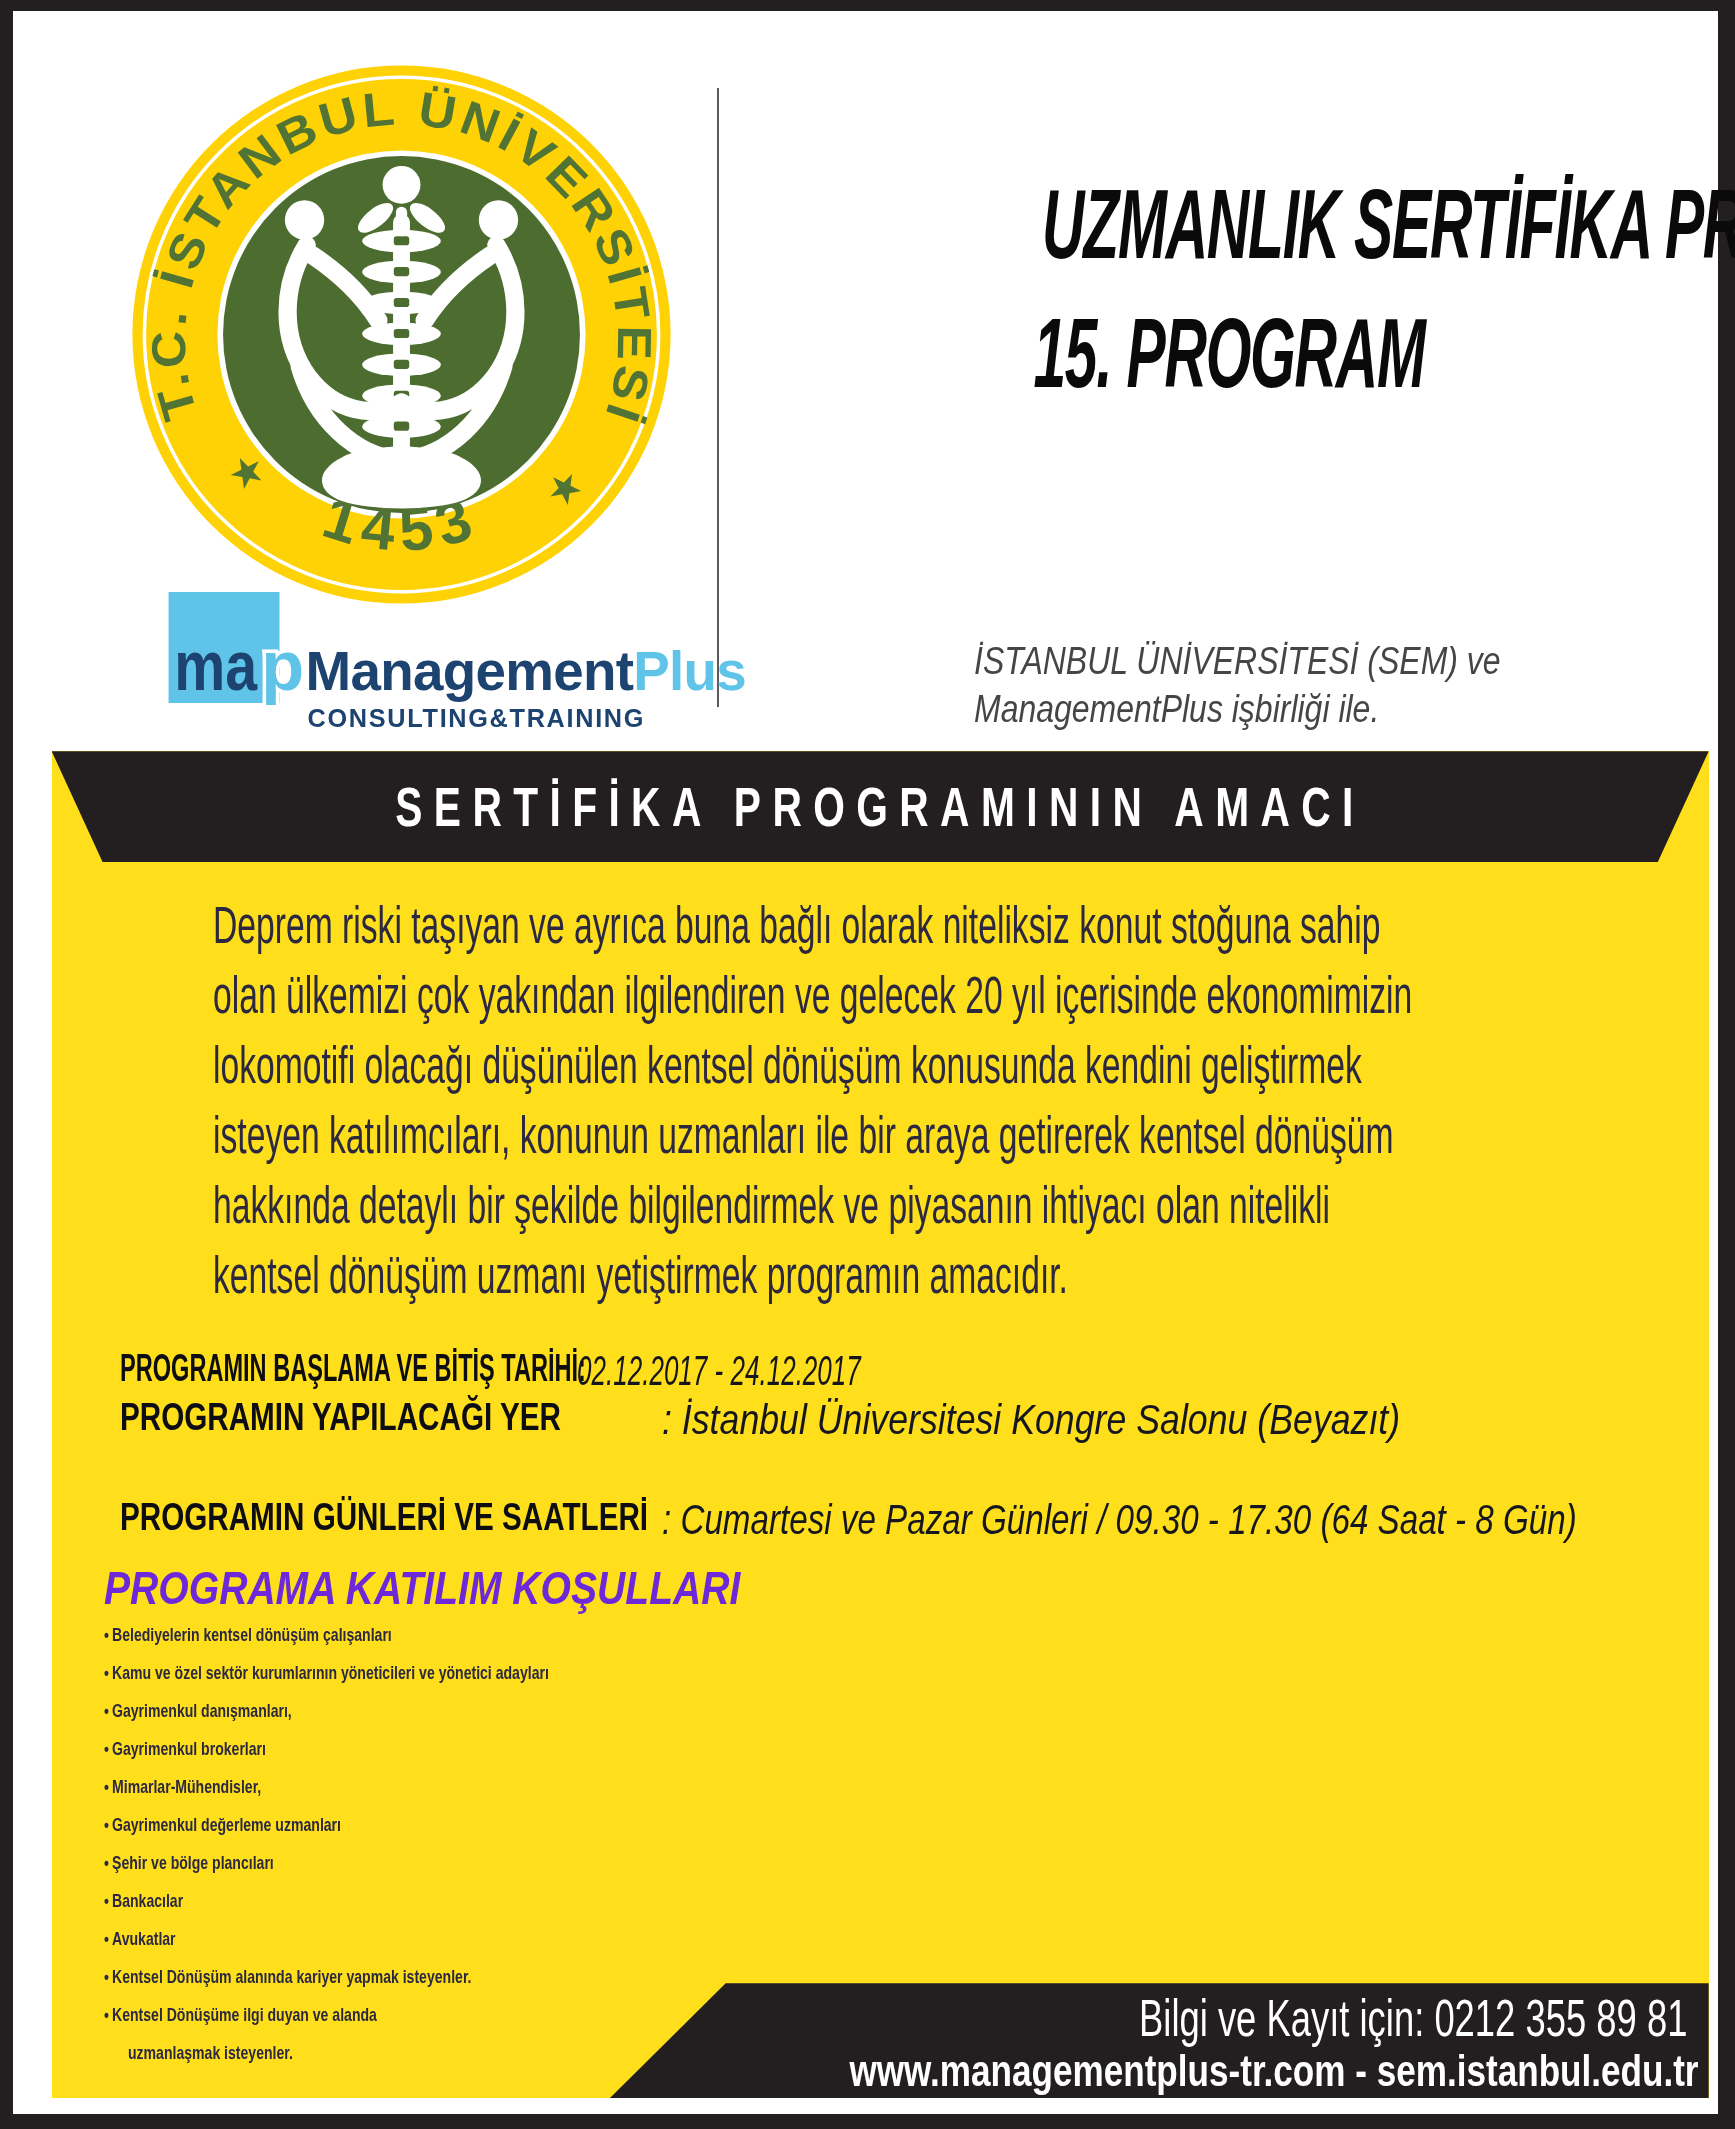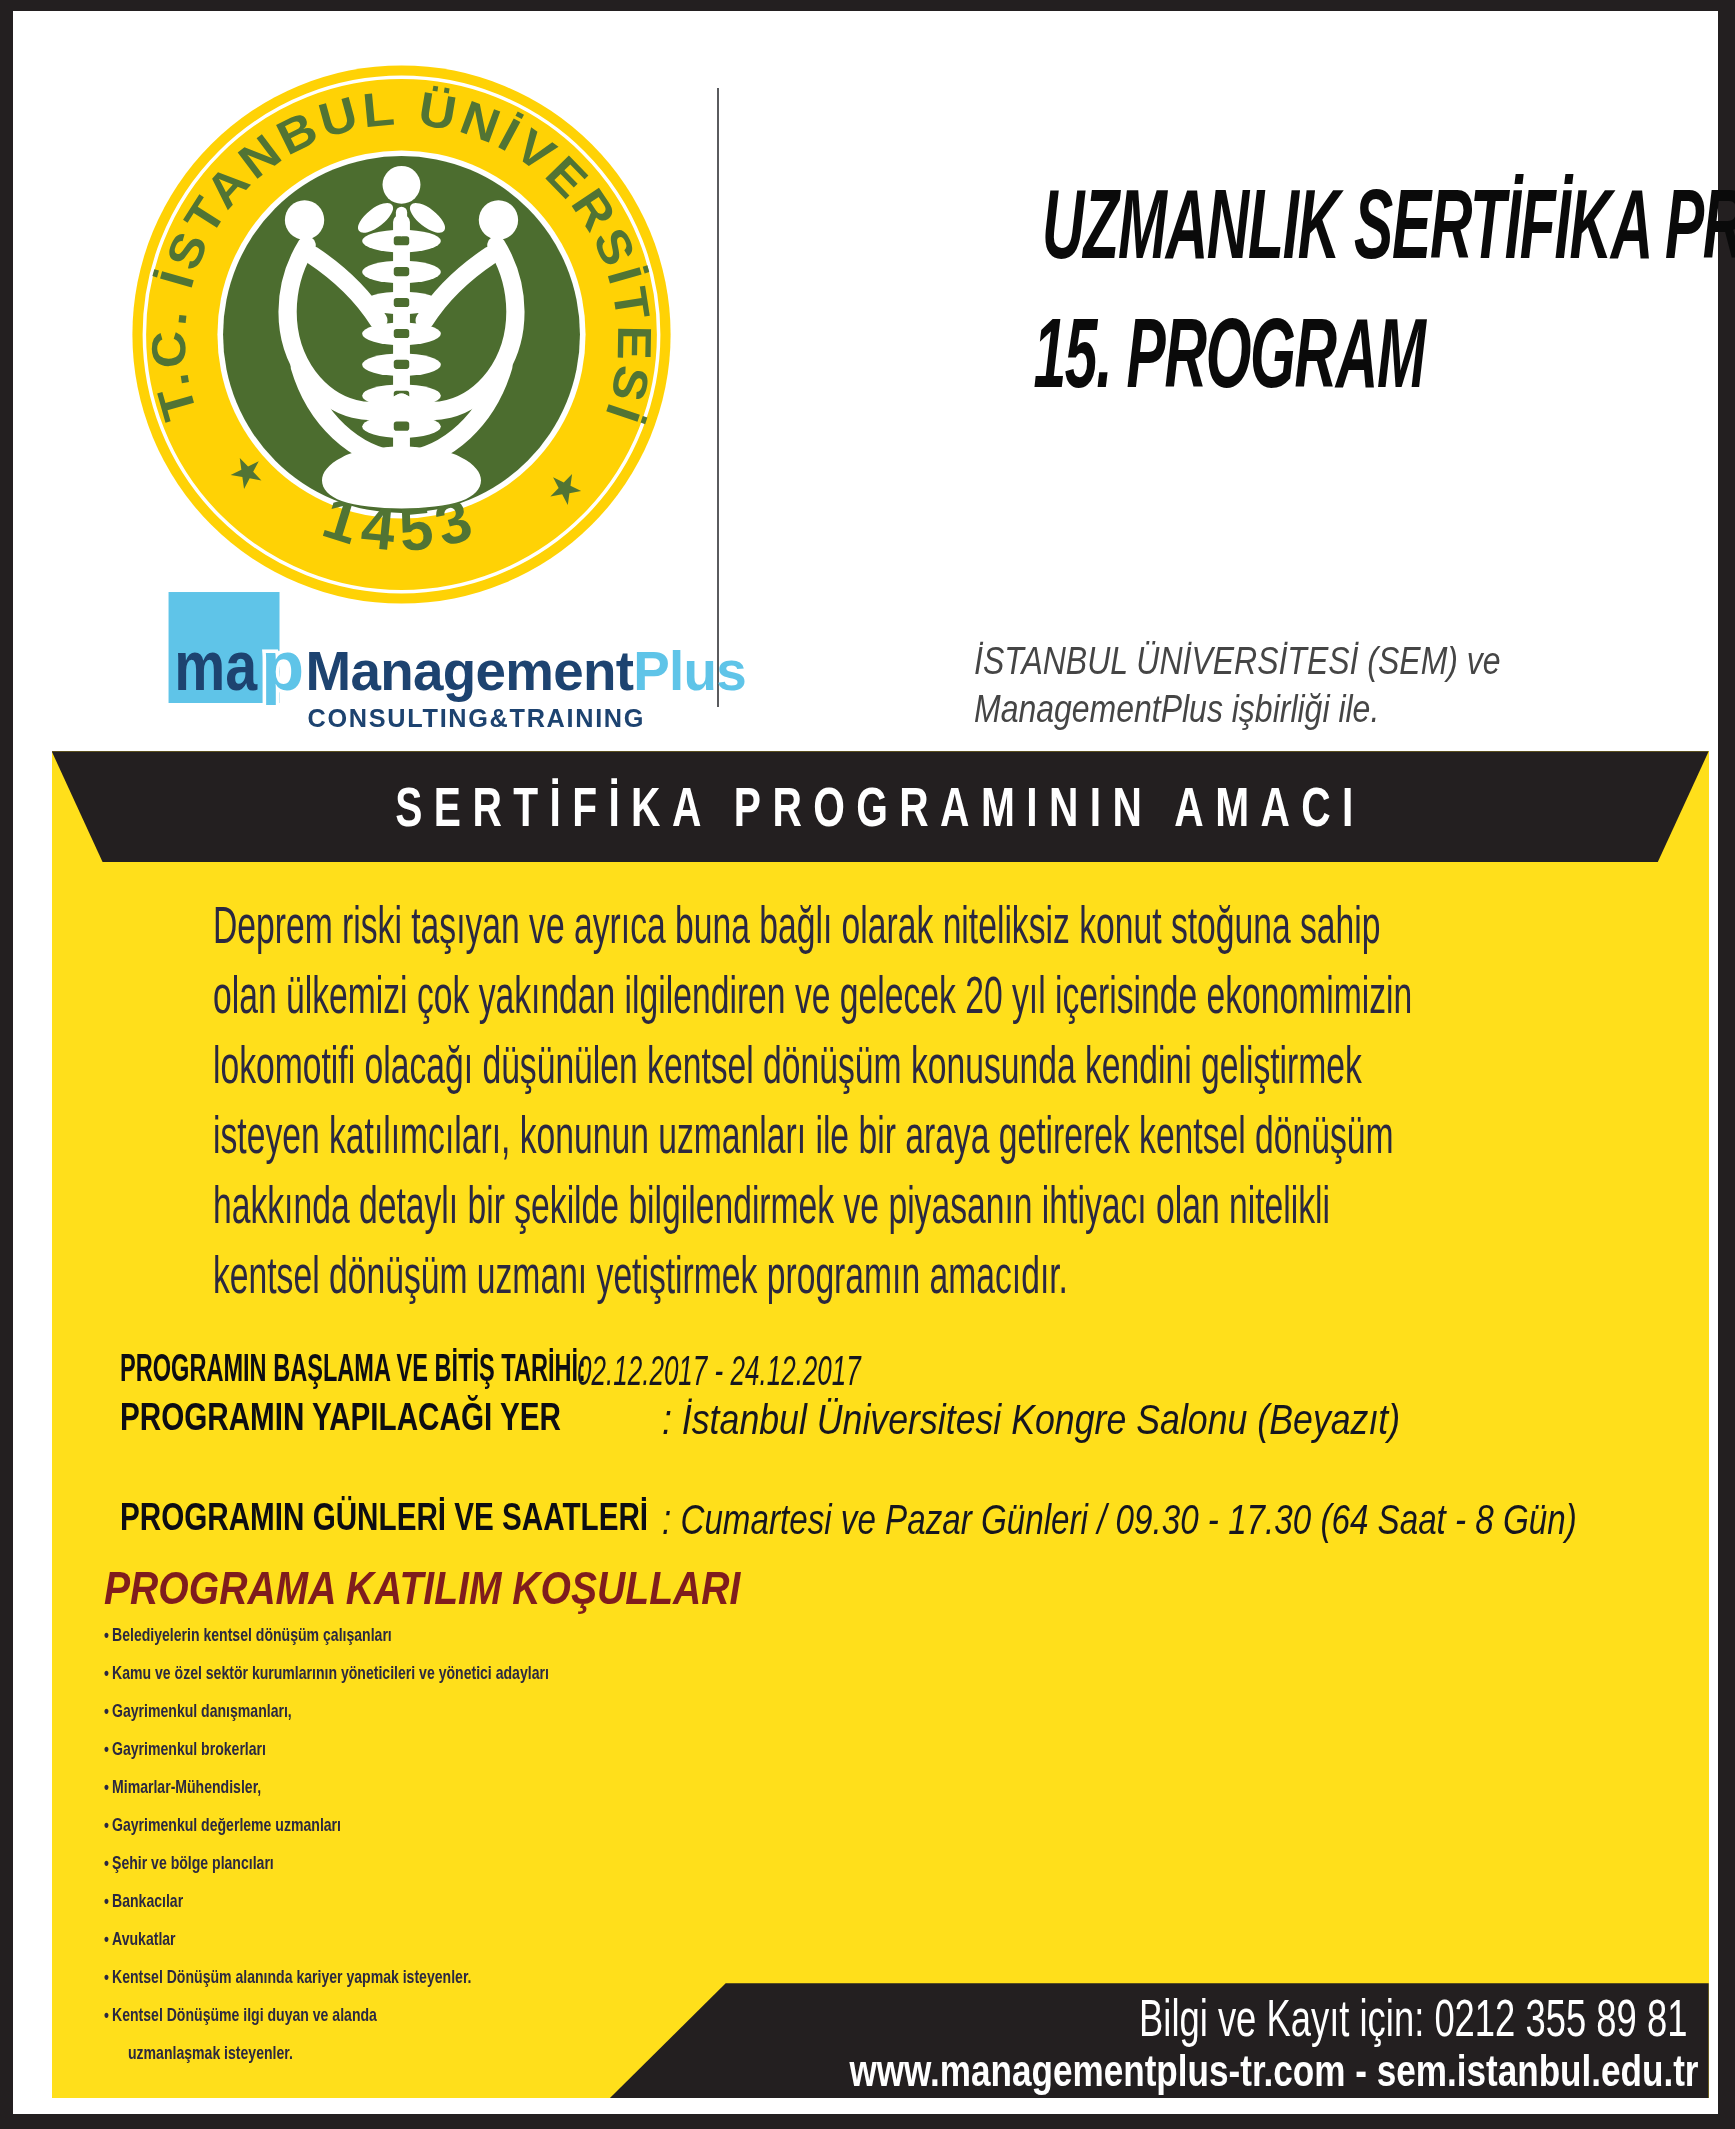--- a/index.html
+++ b/index.html
@@ -54,21 +54,21 @@
   .purpose{position:absolute;left:200px;top:880px;color:var(--c-text-ink,#2B2840);}
   .pline{font-size:51px;line-height:70px;}
 
   .drow{position:absolute;left:16px;width:1657px;height:49px;}
   .dlabel{position:absolute;left:91px;top:0;font-size:38px;font-weight:700;color:var(--c-label-black,#0D0D12);line-height:45px;}
   .dvalue{position:absolute;top:1.4px;font-size:42px;font-style:italic;color:#16161F;line-height:45px;}
   .r1{top:1335px;} .r1 .dvalue{left:548px;}
   .r2{top:1384px;} .r2 .dvalue{left:633px;}
   .r3{top:1484px;} .r3 .dvalue{left:633px;}
 
-  .condHeading{position:absolute;left:91px;top:1550px;font-size:46px;font-weight:700;font-style:italic;color:#7f1d1d;}
+  .condHeading{position:absolute;left:91px;top:1550px;font-size:46px;font-weight:700;font-style:italic;color:#6d28d9;}
 
   .blist{position:absolute;left:91px;top:1605px;color:var(--c-text-ink,#2B2840);}
   .bitem{font-size:19px;line-height:38px;font-weight:700;}
   .bitem.indent{padding-left:24px;}
   .bdot{margin-right:4.2px;}
 
   .footerBox{
     position:absolute;left:597px;top:1972px;width:1099px;height:115px;
     background:var(--c-frame-black,#231F20);
     clip-path:polygon(116px 0,100% 0,100% 100%,0 100%);

